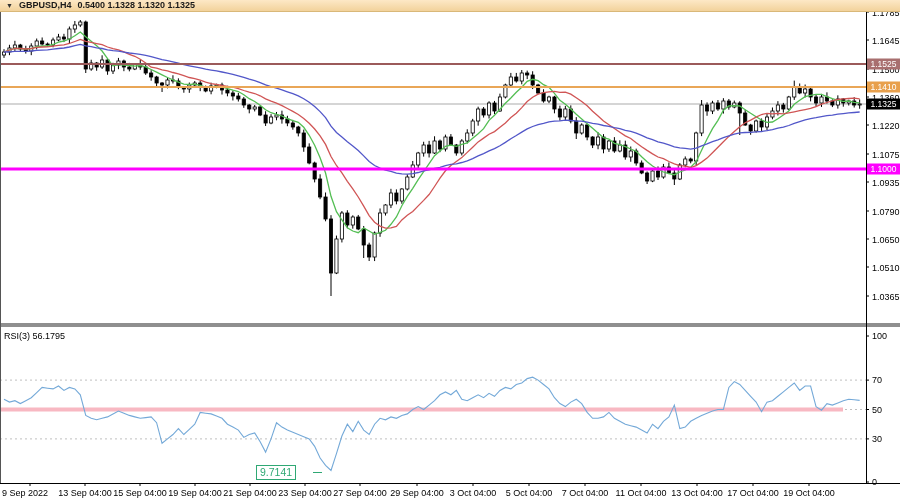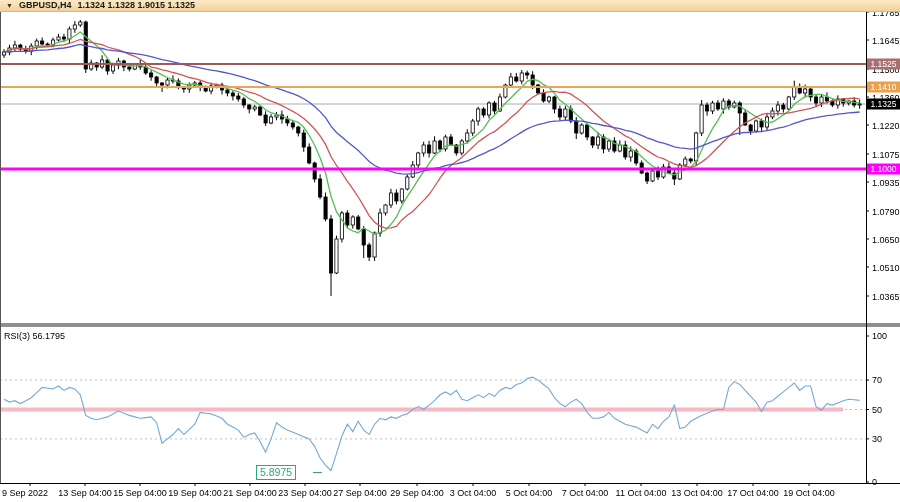--- a/index.html
+++ b/index.html
@@ -32,21 +32,21 @@
     background:#2FA874;z-index:4;
   }
 </style>
 </head>
 <body>
 
 <div id="chart-window">
   <div id="topbar">
     <span class="tri">▼</span>
     <span>GBPUSD,H4</span>
-    <span>1.1324 1.1328 1.9015 1.1325</span>
+    <span>0.5400 1.1328 1.1320 1.1325</span>
   </div>
 
   <svg id="chart-svg" width="900" height="502">
       <line x1="0" y1="104.00000000000009" x2="866" y2="104.00000000000009" stroke="#ABABAB" stroke-width="1"></line>
       <g>
         <line x1="0" y1="380.1" x2="866" y2="380.1" stroke="#BFBFBF" stroke-width="1" stroke-dasharray="2,3"></line>
         <line x1="0" y1="409.5" x2="866" y2="409.5" stroke="#BFBFBF" stroke-width="1" stroke-dasharray="2,3"></line>
         <line x1="0" y1="438.9" x2="866" y2="438.9" stroke="#BFBFBF" stroke-width="1" stroke-dasharray="2,3"></line>
       </g>
       <rect x="0" y="407.5" width="843" height="4" fill="#F8B8C2"></rect>
@@ -451,15 +451,15 @@
         <line x1="697" y1="483" x2="697" y2="486" stroke="#000" stroke-width="1"></line>
         <text x="697" y="496" text-anchor="middle">13 Oct 04:00</text>
         <line x1="753" y1="483" x2="753" y2="486" stroke="#000" stroke-width="1"></line>
         <text x="753" y="496" text-anchor="middle">17 Oct 04:00</text>
         <line x1="809" y1="483" x2="809" y2="486" stroke="#000" stroke-width="1"></line>
         <text x="809" y="496" text-anchor="middle">19 Oct 04:00</text>
       </g>
     </svg>
 
   <div id="rsi-label">RSI(3) 56.1795</div>
-  <div id="rsi-min-box">5.8975</div>
+  <div id="rsi-min-box">9.7141</div>
   <div id="rsi-min-dash"></div>
 </div>
 
 </body></html>

